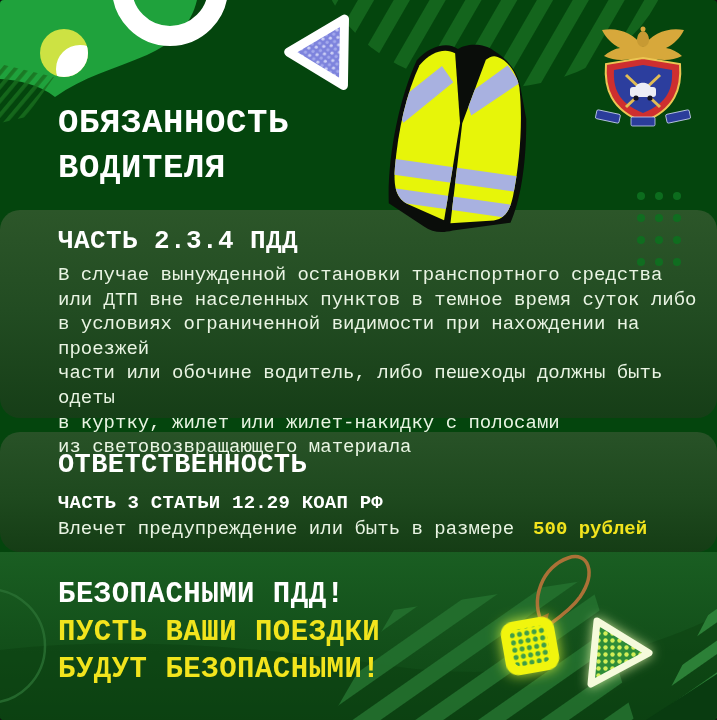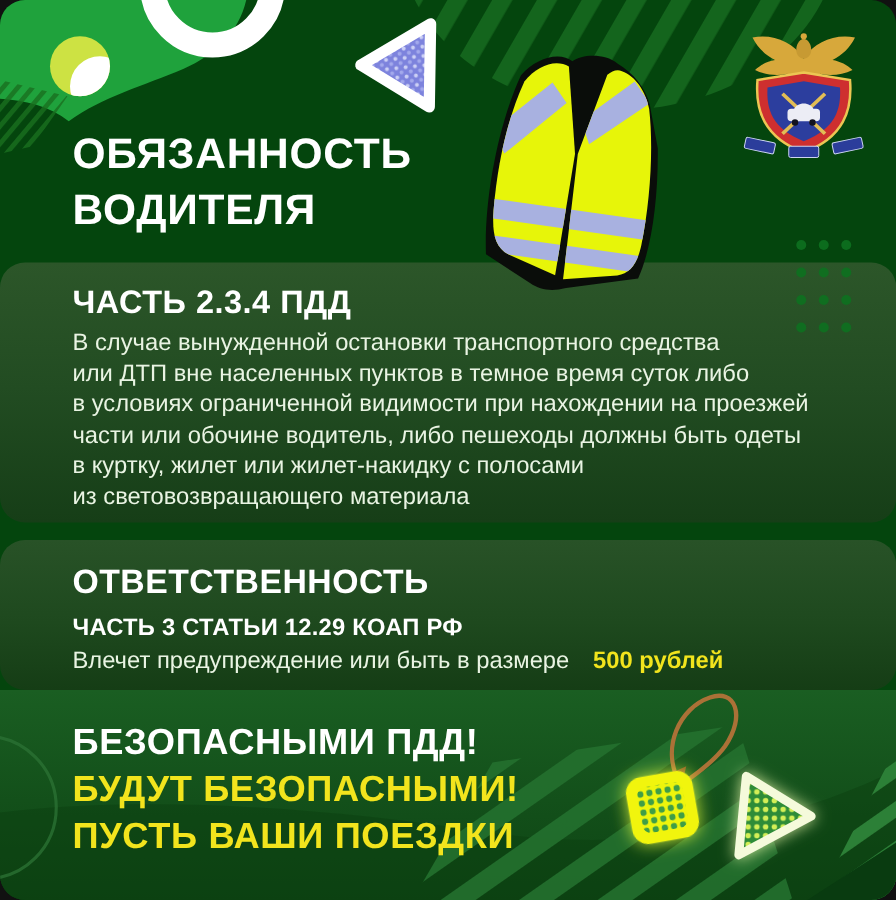--- a/index.html
+++ b/index.html
@@ -1,19 +1,19 @@
 <!DOCTYPE html>
 <html><head>
 <meta charset="utf-8">
 <style>
   html,body{margin:0;padding:0;background:#111;}
   .poster{
     position:relative;width:717px;height:720px;overflow:hidden;
-    background:#04450d;border-radius:20px;
-    font-family:Liberation Sans, sans-serif;
+    background:#04450d;border-radius:4px;
+    font-family:Liberation Mono, monospace;
   }
   .band{position:absolute;left:0;width:717px;border-radius:20px;}
   .band-rule{top:210px;height:208px;
     background:linear-gradient(180deg,#2c5629 0%,#224c22 48%,#163e17 100%);}
   .band-liability{top:432px;height:120px;
     background:linear-gradient(180deg,#285227 0%,#1e491e 55%,#153d15 100%);}
   .band-footer{top:552px;height:168px;border-radius:0;
     background:linear-gradient(180deg,#1a5e22 0%,#124e19 60%,#0d4413 100%);}
   svg.decor{position:absolute;left:0;top:0;pointer-events:none;}
   .txt{position:absolute;color:#fff;}
@@ -174,17 +174,17 @@
 из световозвращающего материала</div>
 
   <div class="txt liab-heading">ОТВЕТСТВЕННОСТЬ</div>
   <div class="txt law-ref">ЧАСТЬ 3 СТАТЬИ 12.29 КОАП РФ</div>
   <div class="txt penalty">
     <span>Влечет предупреждение или быть в размере</span><span class="amount">500 рублей</span>
   </div>
 
   <div class="txt footer">
     <div>БЕЗОПАСНЫМИ ПДД!</div>
+    <div class="y">ПУСТЬ ВАШИ ПОЕЗДКИ</div>
     <div class="y">БУДУТ БЕЗОПАСНЫМИ!</div>
-    <div class="y">ПУСТЬ ВАШИ ПОЕЗДКИ</div>
   </div>
 
 </div>
 
 </body></html>

